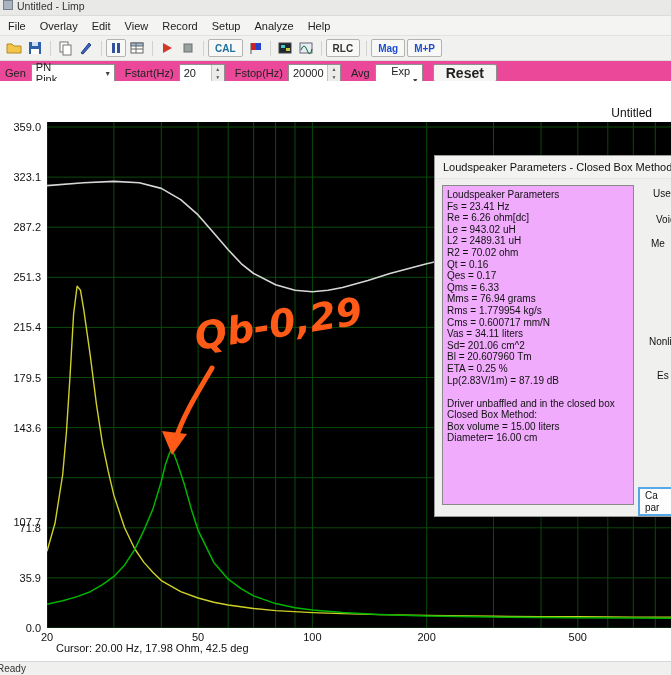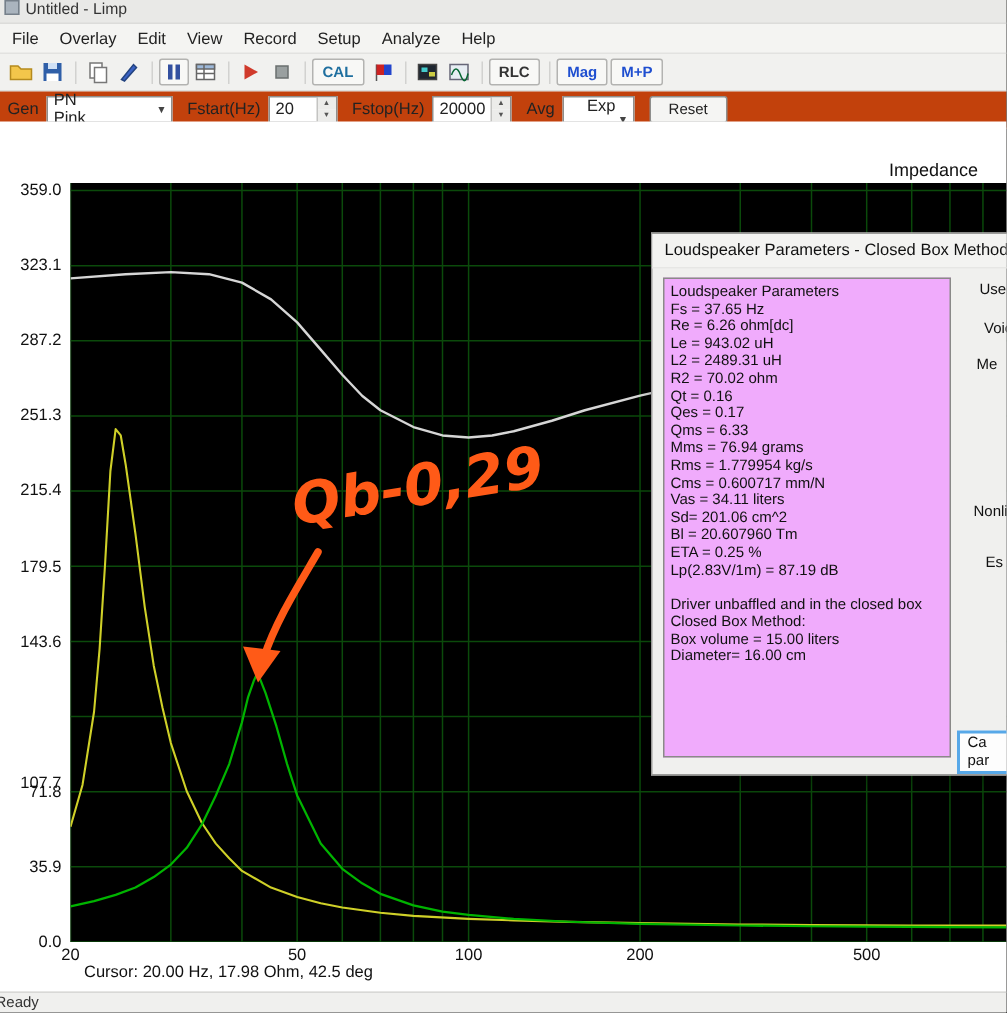--- a/index.html
+++ b/index.html
@@ -14,34 +14,34 @@
   .menu-item{padding:2px 7px;cursor:default;}
   
   .toolbar{height:24px;display:flex;align-items:center;background:#f1f1ef;
            border-bottom:1px solid #dddddb;padding-left:4px;}
   .tool{width:20px;height:18px;display:flex;align-items:center;justify-content:center;margin-right:1px;}
   .tbtn{border:1px solid #b3b3b1;background:#f8f8f6;border-radius:2px;box-sizing:border-box;}
   .ttext{height:18px;display:flex;align-items:center;justify-content:center;padding:0 6px;
          font-size:10px;font-weight:bold;margin-right:2px;}
   .sep{width:1px;height:15px;background:#d2d2d0;margin:0 4px;}
   
-  .genbar{height:24px;display:flex;align-items:center;background:#c2410c;font-size:11px;
+  .genbar{height:24px;display:flex;align-items:center;background:#ec4899;font-size:11px;
           border-bottom:1px solid #d8d8d6;padding-left:5px;}
   .glabel{margin:0 5px 0 10px;}
   .glabel.first{margin-left:0;}
   .combo{height:18px;border:1px solid #8f8f8d;background:#fff;display:flex;align-items:center;
          font-size:11px;padding-left:4px;box-sizing:border-box;}
   .combo .caret{margin-left:auto;width:13px;text-align:center;font-size:7px;color:#444;}
   .spin{height:18px;border:1px solid #8f8f8d;background:#fff;display:flex;align-items:stretch;
         font-size:11px;box-sizing:border-box;}
   .spin-value{padding:2px 3px 0 4px;flex:1;}
   .spin-arrows{display:flex;flex-direction:column;width:12px;border-left:1px solid #c4c4c2;}
   .spin-arrows span{flex:1;font-size:5px;line-height:8px;text-align:center;color:#555;background:#ececea;}
   .reset-btn{height:18px;margin-left:10px;padding:0 12px;border:1px solid #8f8f8d;background:#f5f5f3;
-             font-size:10px;border-radius:2px;display:flex;align-items:center;box-sizing:border-box;}
+             font-size:14px;border-radius:2px;display:flex;align-items:center;box-sizing:border-box;font-weight:bold;}
   
   .chart-section{position:absolute;top:81px;left:0;width:671px;height:580px;background:#ffffff;}
   .axis-title-left{position:absolute;left:55px;top:24px;font-size:12px;color:#111;margin-top:24px;}
   .axis-title-right{position:absolute;right:19px;top:25px;font-size:12px;color:#111;}
   .plot{position:absolute;left:47px;top:41px;width:624px;height:506px;background:#000;}
   .plot svg{position:absolute;left:0;top:0;}
   .yaxis{position:absolute;left:0;top:0;width:43px;height:560px;}
   .ylabel{position:absolute;width:43px;text-align:right;padding-right:2px;box-sizing:border-box;
           font-size:11px;color:#111;}
   .xlabel{position:absolute;width:34px;text-align:center;font-size:11px;color:#111;top:550px;}
@@ -195,21 +195,21 @@
   <span class="glabel">Avg</span>
   <span class="combo" style="width:48px;flex-direction:column;">
     <span>Exp</span>
     <span class="caret">▼</span>
   </span>
   <span class="reset-btn">Reset</span>
 </div>
 
 <div class="chart-section">
   <div class="axis-title-left">|Z| (ohm)</div>
-  <div class="axis-title-right">Impedance</div>
+  <div class="axis-title-right">Untitled</div>
   <div class="plot">
     <svg id="plot-svg" width="624" height="506">
         <line x1="0.0" y1="0" x2="0.0" y2="506" stroke="#0b4a0b" stroke-width="1"></line>
         <line x1="66.9" y1="0" x2="66.9" y2="506" stroke="#0b4a0b" stroke-width="1"></line>
         <line x1="114.3" y1="0" x2="114.3" y2="506" stroke="#0b4a0b" stroke-width="1"></line>
         <line x1="151.1" y1="0" x2="151.1" y2="506" stroke="#0b4a0b" stroke-width="1"></line>
         <line x1="181.2" y1="0" x2="181.2" y2="506" stroke="#0b4a0b" stroke-width="1"></line>
         <line x1="206.6" y1="0" x2="206.6" y2="506" stroke="#0b4a0b" stroke-width="1"></line>
         <line x1="228.6" y1="0" x2="228.6" y2="506" stroke="#0b4a0b" stroke-width="1"></line>
         <line x1="248.0" y1="0" x2="248.0" y2="506" stroke="#0b4a0b" stroke-width="1"></line>
@@ -259,21 +259,21 @@
     </div>
   <div class="cursor-text">Cursor: 20.00 Hz, 17.98 Ohm, 42.5 deg</div>
 </div>
 
 <div class="dialog">
   <div class="dialog-title">
     <span>Loudspeaker Parameters - Closed Box Method</span>
   </div>
   <div class="listbox" id="param-list">
       <div>Loudspeaker Parameters</div>
-      <div>Fs = 37.65 Hz</div>
+      <div>Fs = 23.41 Hz</div>
       <div>Re = 6.26 ohm[dc]</div>
       <div>Le = 943.02 uH</div>
       <div>L2 = 2489.31 uH</div>
       <div>R2 = 70.02 ohm</div>
       <div>Qt = 0.16</div>
       <div>Qes = 0.17</div>
       <div>Qms = 6.33</div>
       <div>Mms = 76.94 grams</div>
       <div>Rms = 1.779954 kg/s</div>
       <div>Cms = 0.600717 mm/N</div>

